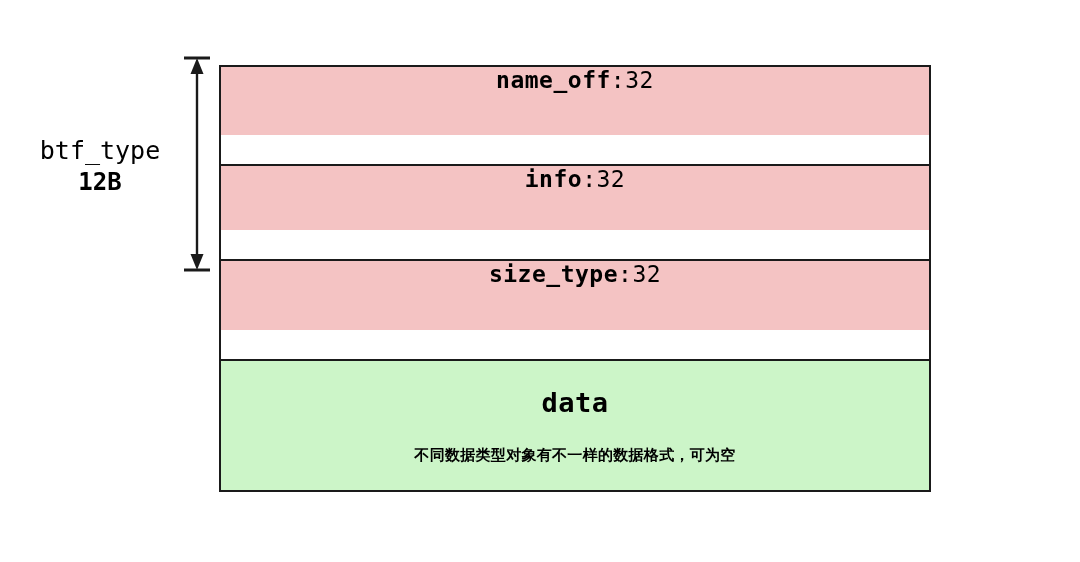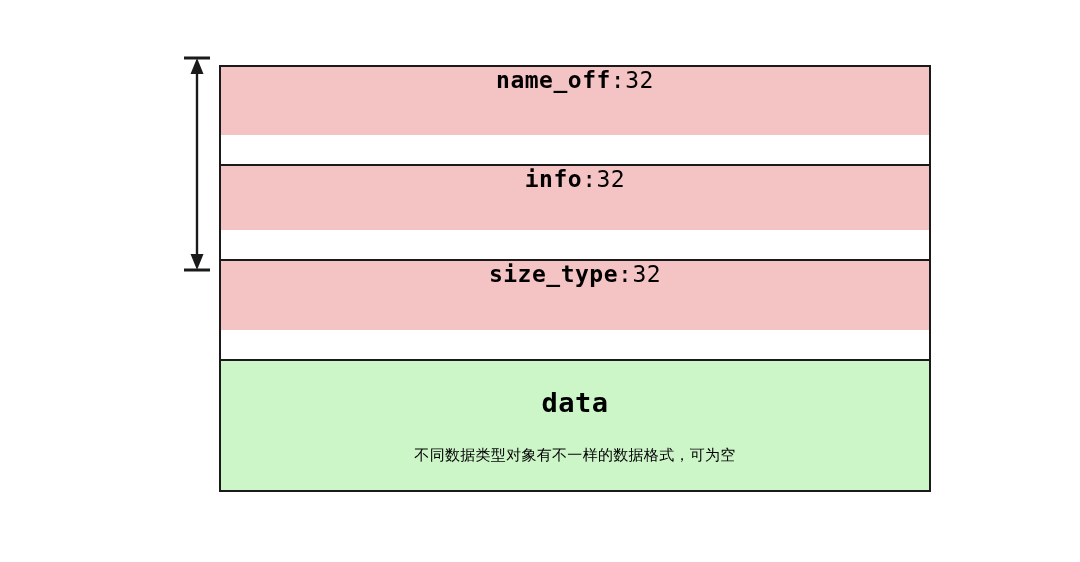--- a/index.html
+++ b/index.html
@@ -114,30 +114,34 @@
     font-family: "DejaVu Sans Mono", monospace;
     font-size: 27px;
     font-weight: 700;
     letter-spacing: 0.5px;
     line-height: 1;
   }
   .data-note {
     margin-top: 32px;
     font-family: "DejaVu Sans", sans-serif;
     font-size: 15px;
-    font-weight: 400;
+    font-weight: 700;
     line-height: 1;
     letter-spacing: 0.3px;
   }
 </style>
 </head>
 <body>
 
 <div id="diagram">
 
+  <div class="dim-label">
+    <span class="dim-name">btf_type</span>
+    <span class="dim-size">12B</span>
+  </div>
 
   <svg class="measure-arrow" viewBox="0 0 38 216">
     <line x1="6" y1="2" x2="32" y2="2" stroke="#1a1a1a" stroke-width="3"></line>
     <line x1="6" y1="214" x2="32" y2="214" stroke="#1a1a1a" stroke-width="3"></line>
     <line x1="19" y1="10" x2="19" y2="206" stroke="#1a1a1a" stroke-width="2.4"></line>
     <polygon points="19,2 12.5,18 25.5,18" fill="#1a1a1a"></polygon>
     <polygon points="19,214 12.5,198 25.5,198" fill="#1a1a1a"></polygon>
   </svg>
 
   <div class="struct-box">

